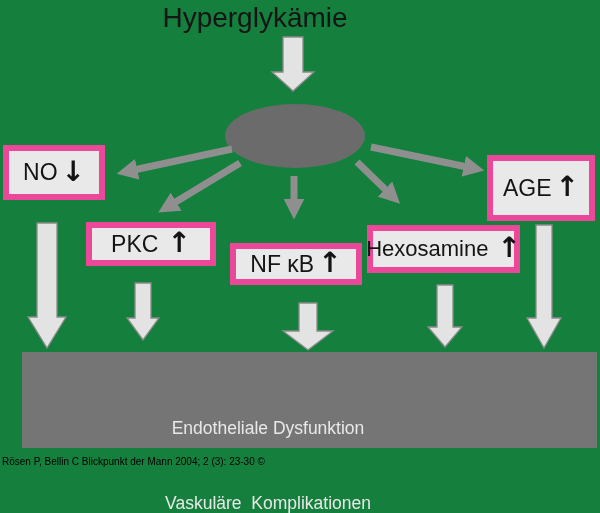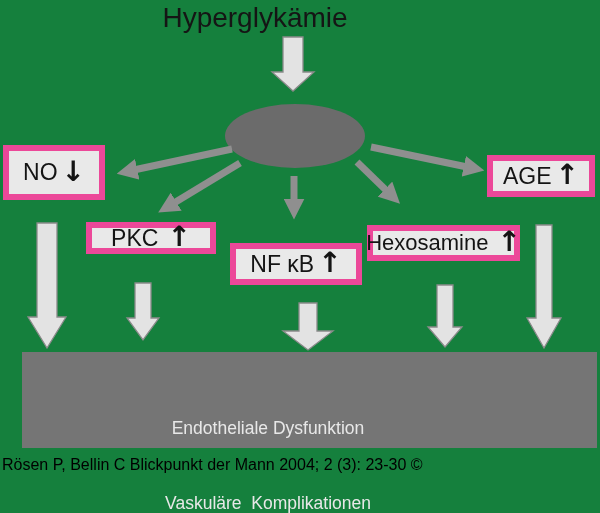--- a/index.html
+++ b/index.html
@@ -28,37 +28,37 @@
   .node{
     position:absolute;background:#e9e9e9;border:6px solid #ec4899;
     display:flex;align-items:center;justify-content:center;
     font-size:23px;color:#141414;box-sizing:border-box;
   }
   .node .glyph{
     font-family:"DejaVu Sans",sans-serif;font-weight:bold;font-size:28px;
     line-height:1;margin-left:4px;position:relative;top:-1px;
   }
   .node-no        {left:3px;  top:145px;width:102px;height:55px;}
-  .node-pkc       {left:86px; top:222px;width:130px;height:32px;}
+  .node-pkc       {left:86px; top:222px;width:130px;height:44px;}
   .node-nfkb      {left:230px;top:243px;width:132px;height:42px;}
-  .node-hexosamine{left:367px;top:225px;width:153px;height:36px;font-size:22px;text-align:right;}
-  .node-age       {left:487px;top:155px;width:108px;height:42px;}
+  .node-hexosamine{left:367px;top:225px;width:153px;height:48px;font-size:22px;text-align:right;}
+  .node-age       {left:487px;top:155px;width:108px;height:66px;}
   .node-pkc .glyph,.node-hexosamine .glyph{margin-left:9px;}
   
   .bar{
     position:absolute;left:22px;top:352px;width:575px;height:96px;
     background:#757575;
   }
   .bar-inner{
     position:absolute;left:0;top:14px;width:492px;text-align:center;
     color:#e8e8e8;font-size:17.5px;line-height:25px;white-space:pre;
   }
   
   .citation{
-    position:absolute;left:2px;top:456px;font-size:16px;color:#000;
+    position:absolute;left:2px;top:456px;font-size:10px;color:#000;
   }
 </style>
 </head>
 <body>
 
 <div class="canvas">
 
   <svg class="layer" width="600" height="513" viewBox="0 0 600 513">
     <defs>
       <marker id="fanhead" viewBox="0 0 3 3" refX="1.2" refY="1.5" markerWidth="3" markerHeight="3" orient="auto">

